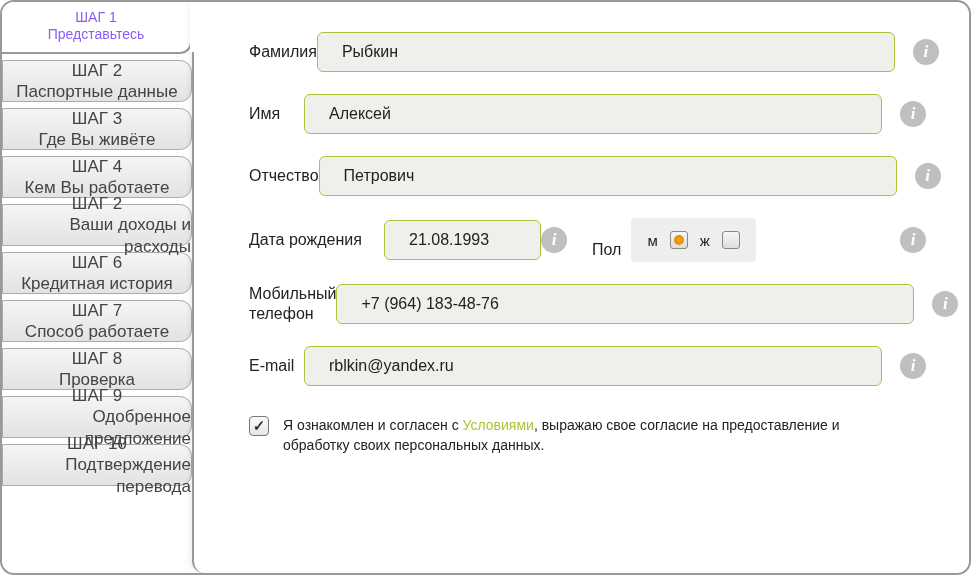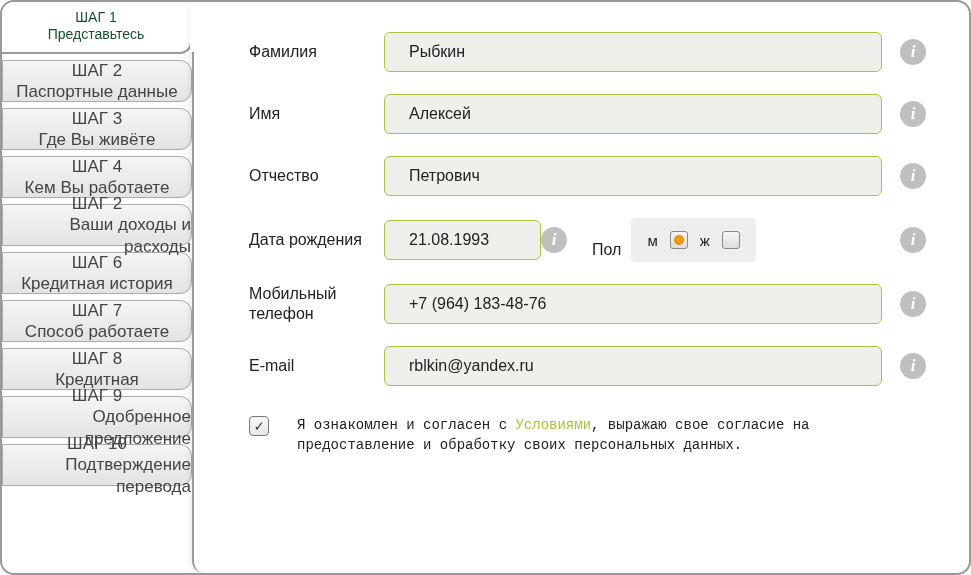--- a/index.html
+++ b/index.html
@@ -46,21 +46,21 @@
     height: 54px;
     background: #fff;
     border: 2px solid #999;
     border-left: none;
     border-top-left-radius: 12px;
     border-bottom-left-radius: 0;
     border-top: none;
     border-top-right-radius: 0;
     margin-top: -2px;
     font-size: 14px;
-    color: #14532d;
+    color: #8b5cf6;
   }
   .step .step-num { font-weight: 400; }
   .step .step-lbl { white-space: pre-line; text-align: right; }
 
   
   .main {
     position: absolute;
     left: 190px;
     top: 0;
     right: 8px;
@@ -91,21 +91,21 @@
   .label-col {
     width: 150px;
     font-size: 16px;
     color: #222;
     line-height: 1.25;
   }
   .input-col {
     flex: 0 0 498px;
   }
   .text-input {
-    width: 498px;
+    width: 578px;
     height: 40px;
     padding: 0 24px;
     font-size: 16px;
     color: #222;
     background: #eef0eb;
     border: 1.5px solid #aec23a;
     border-radius: 6px;
     outline: none;
   }
   .small-input {
@@ -162,23 +162,22 @@
     align-items: center;
     justify-content: center;
     font: italic 700 17px Georgia, serif;
     user-select: none;
   }
 
   .consent-row {
     display: flex;
     align-items: flex-start;
     margin-top: 30px;
-    gap: 28px;
+    gap: 14px;
     padding-left: 0px;
-    font-family: Liberation Mono, monospace;
   }
   .checkbox {
     width: 20px; height: 20px;
     border: 1px solid #777;
     border-radius: 4px;
     background: linear-gradient(to bottom,#fafafa,#e6e6e6);
     display: flex;
     align-items: center;
     justify-content: center;
     flex-shrink: 0;
@@ -231,21 +230,21 @@
     <div class="step">
       <span class="step-num">ШАГ 6</span>
       <span class="step-lbl">Кредитная история</span>
     </div>
     <div class="step">
       <span class="step-num">ШАГ 7</span>
       <span class="step-lbl">Способ работаете</span>
     </div>
     <div class="step">
       <span class="step-num">ШАГ 8</span>
-      <span class="step-lbl">Кредитная</span>
+      <span class="step-lbl">Проверка</span>
     </div>
     <div class="step">
       <span class="step-num">ШАГ 9</span>
       <span class="step-lbl">Одобренное предложение</span>
     </div>
     <div class="step">
       <span class="step-num">ШАГ 10</span>
       <span class="step-lbl">Подтверждение перевода</span>
     </div>
   </div>

